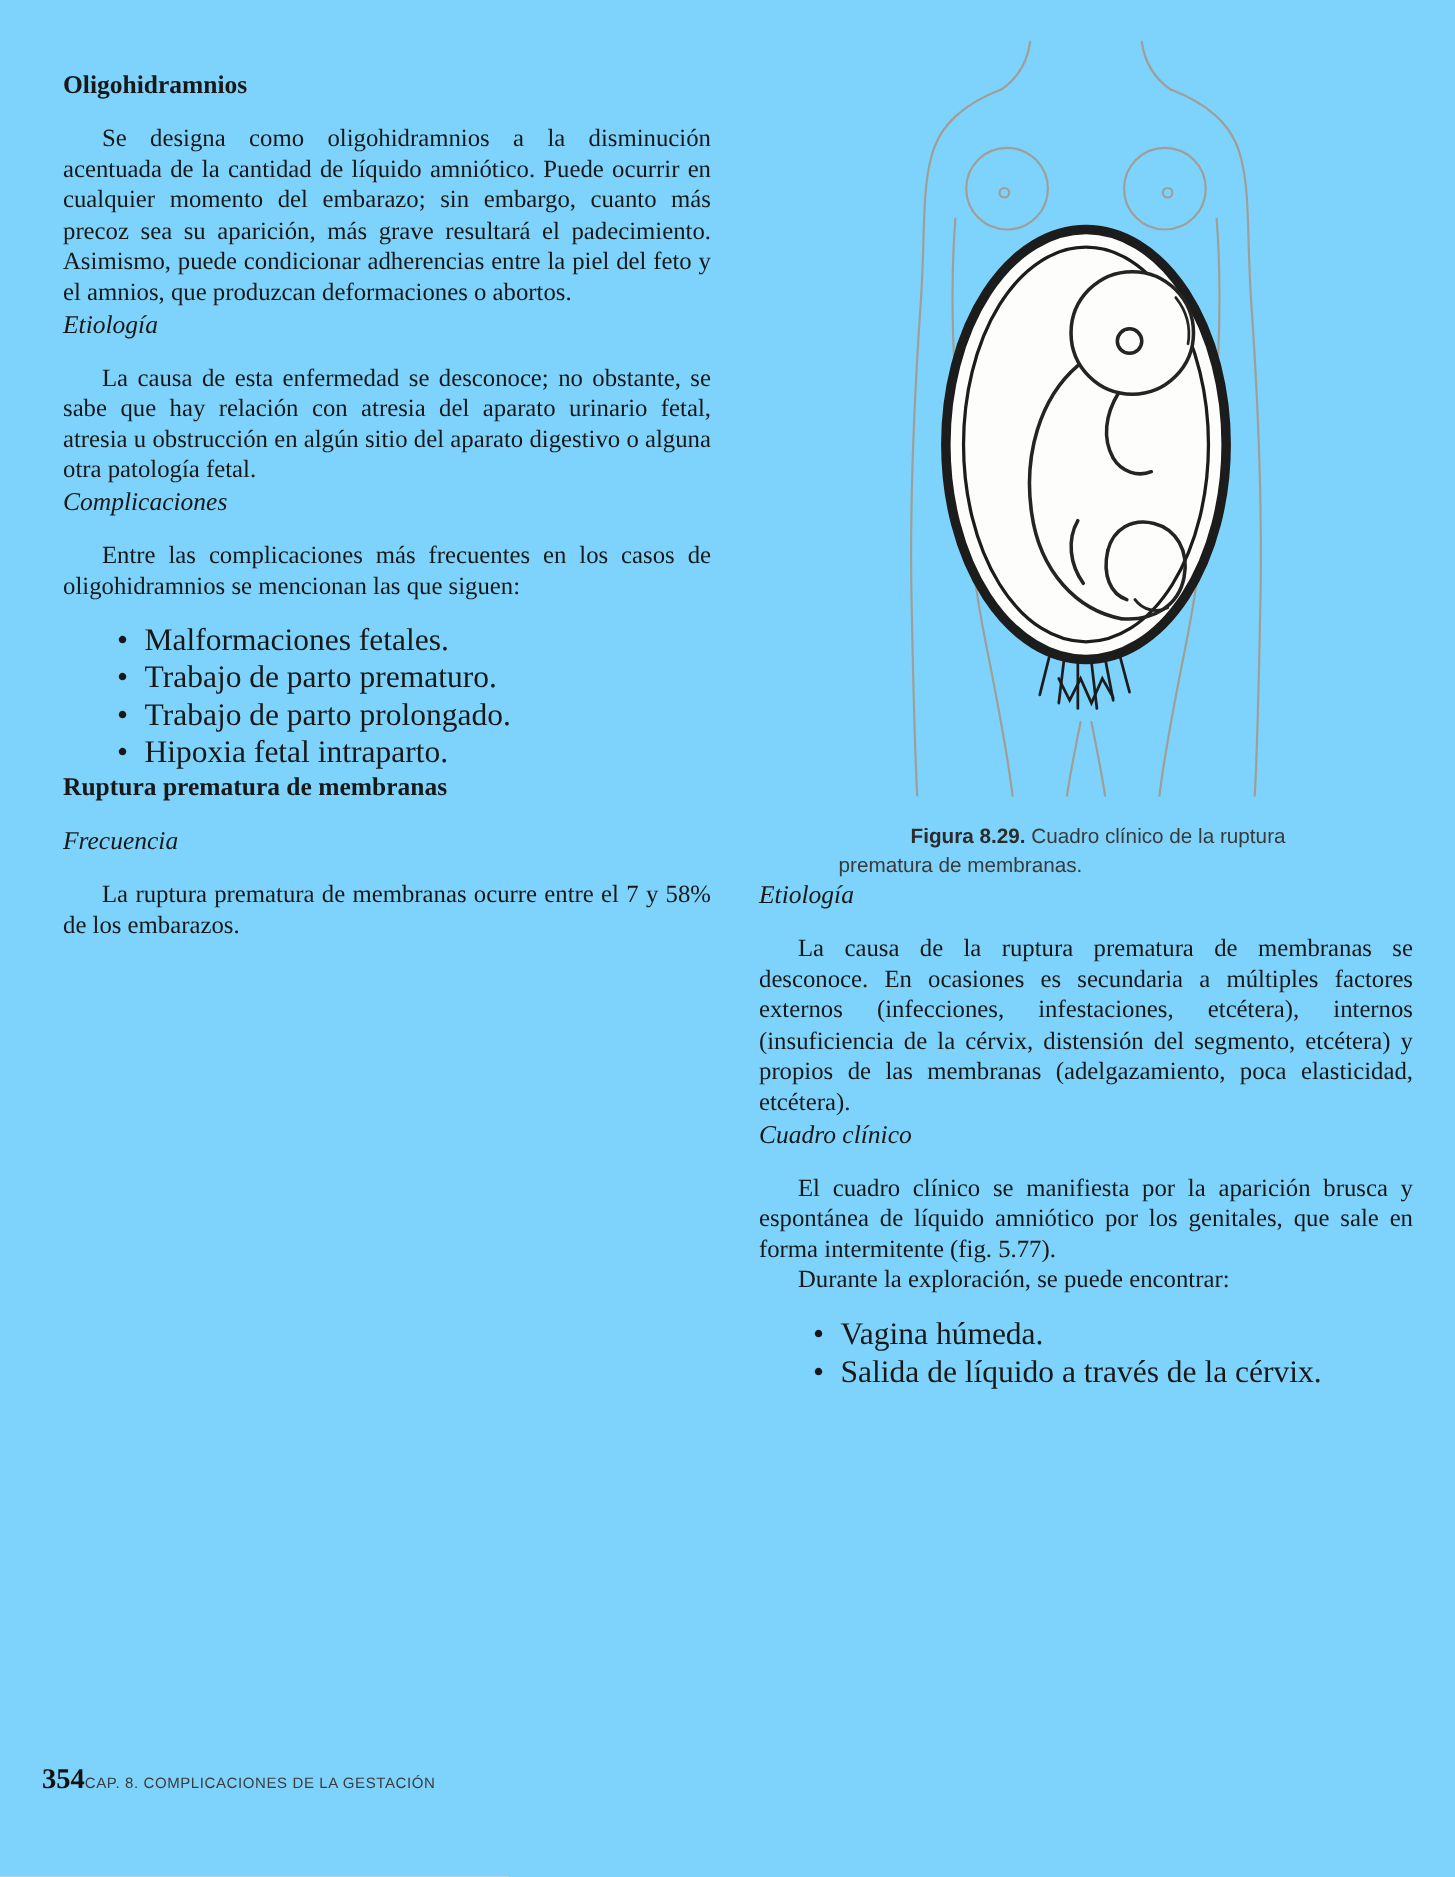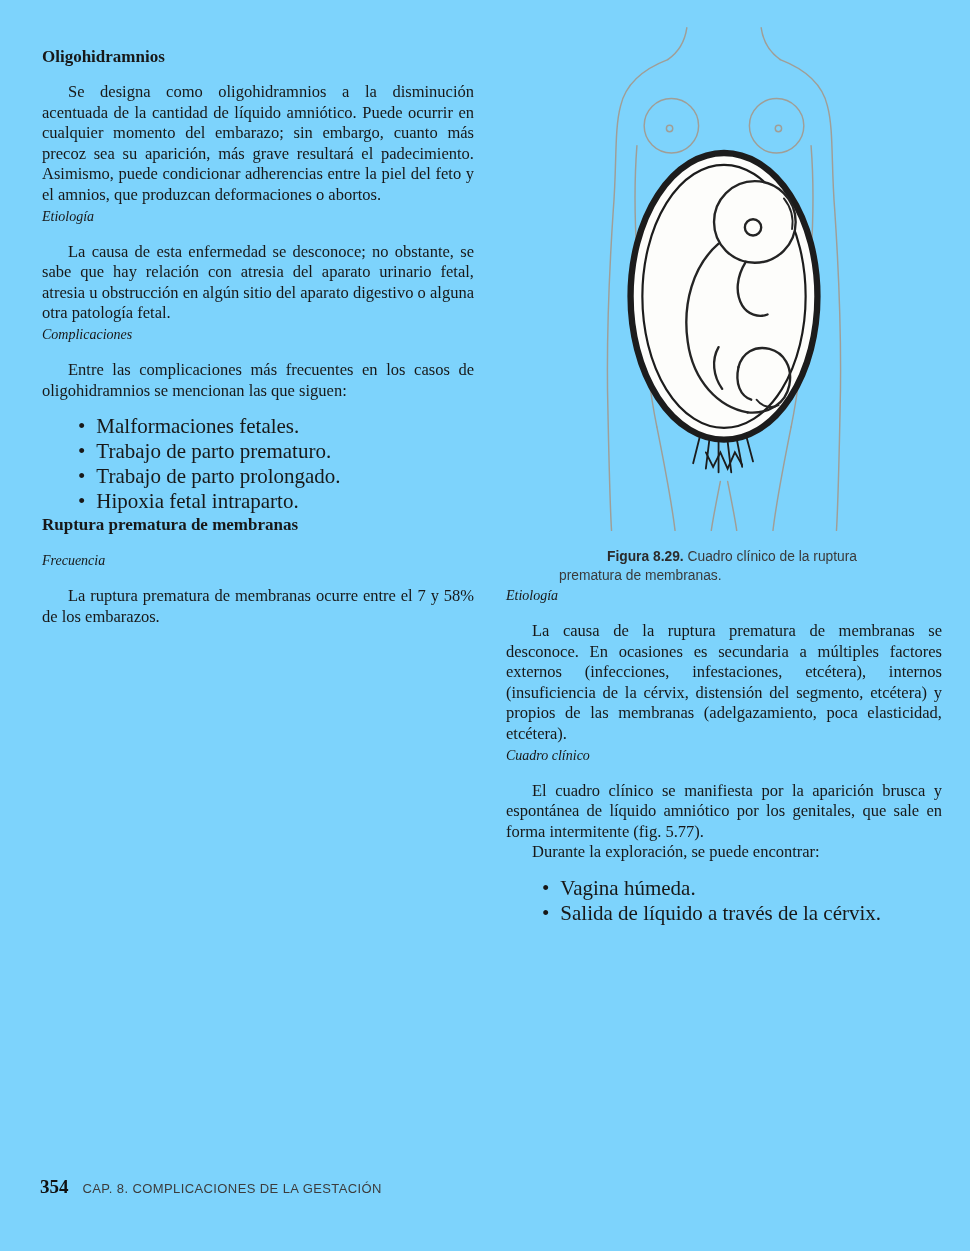--- a/index.html
+++ b/index.html
@@ -21,21 +21,21 @@
     font-size:16.5px;
     line-height:20.6px;
     text-align:justify;
     text-indent:26px;
   }
   h2.head-bold {
     font-size:17px; font-weight:bold; line-height:21px;
     margin:0 0 15px 0;
   }
   h3.head-italic {
-    font-size:14px; font-weight:normal; font-style:italic; line-height:21px;
+    font-size:17px; font-weight:normal; font-style:italic; line-height:21px;
     margin:0 0 15px 0;
   }
   .sp-before { margin-top:45px; }
 
   ul.bullets {
     list-style:none;
     margin:13px 0 0 36px;
     font-size:21px;
     line-height:25px;
   }
@@ -45,27 +45,27 @@
   .caption {
     font-family:"Liberation Sans", sans-serif;
     font-size:13.8px; line-height:18.5px;
     color:#3a3a3a;
     margin-top:10px;
     text-align:left;
   }
   .caption .cap-label { font-weight:bold; color:#2b2b2b;padding-left:48px; }
 
   .footer {
-    position:absolute; left:40px; top:1176px;
-    display:flex; align-items:baseline; gap:14px;
+    position:absolute; left:28px; top:1176px;
+    display:flex; align-items:baseline; 
   }
   .footer .page-num { font-size:19px; font-weight:bold; color:#111; }
   .footer .chapter  {
     font-family:"Liberation Sans", sans-serif;
-    font-size:13px; letter-spacing:0.4px; color:#3c3c3c;
+    font-size:10px; letter-spacing:0.4px; color:#3c3c3c;
   }
 </style>
 </head>
 <body>
 
 <div class="page">
 
   <div class="col col-left">
     <h2 class="head-bold">Oligohidramnios</h2>
     <p class="body">Se designa como oligohidramnios a la disminución acentuada de la cantidad de líquido amniótico. Puede ocurrir en cualquier momento del embarazo; sin embargo, cuanto más precoz sea su aparición, más grave resultará el padecimiento. Asimismo, puede condicionar adherencias entre la piel del feto y el amnios, que produzcan deformaciones o abortos.</p>

